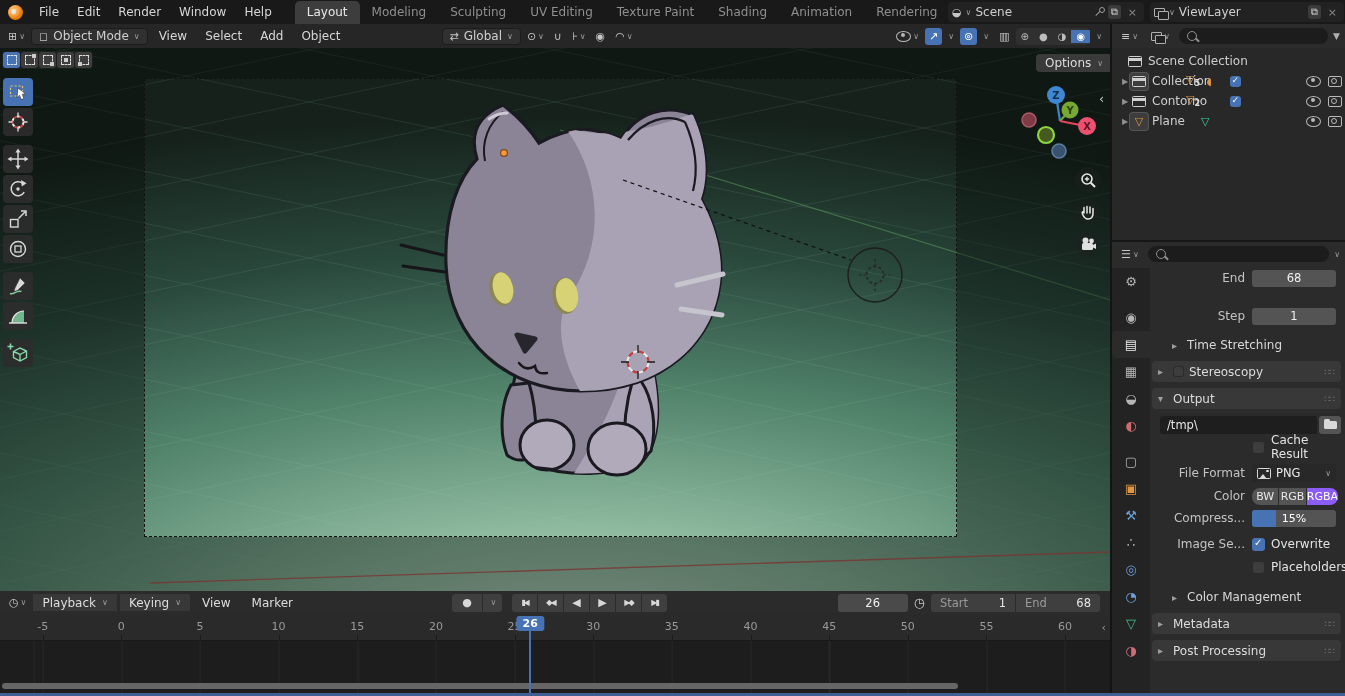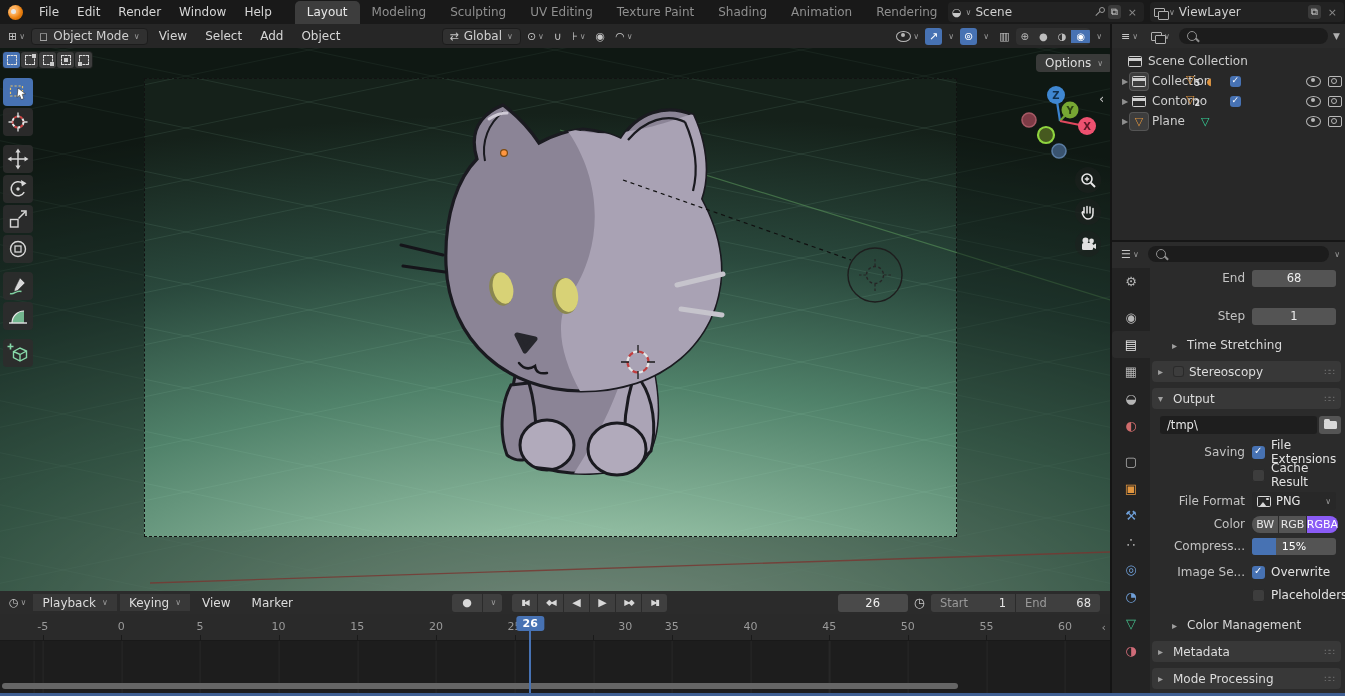--- a/index.html
+++ b/index.html
@@ -628,27 +628,20 @@
         <span class="parrow">▾</span>
         <span>Output</span>
         <span class="dots">∷∷</span>
       </div>
       <div class="path-row">
         <span class="path-field">/tmp\</span>
         <span class="folder-btn">
             <span class="icon-folder"></span>
           </span>
       </div>
-      <div class="prow" style="margin-top:8px">
-        <span class="plabel">Saving</span>
-        <span class="chk-row">
-            <span class="checkbox"></span>
-        <span class="txt">File Extensions</span>
-          </span>
-      </div>
       <div class="prow" style="margin-top:3px">
         <span class="plabel"></span>
         <span class="chk-row">
             <span class="checkbox off"></span>
         <span class="txt">Cache Result</span>
           </span>
       </div>
       <div class="prow" style="margin-top:6px">
         <span class="plabel">File Format</span>
         <span class="dropdown">
@@ -690,21 +683,21 @@
         <span class="parrow">▸</span>
         <span>Color Management</span>
       </div>
       <div class="panel-bar">
         <span class="parrow">▸</span>
         <span>Metadata</span>
         <span class="dots">∷∷</span>
       </div>
       <div class="panel-bar">
         <span class="parrow">▸</span>
-        <span>Mode Processing</span>
+        <span>Post Processing</span>
         <span class="dots">∷∷</span>
       </div>
     </div>
   </div>
 
   <div id="timeline" style="position: absolute;">
     <div id="tl-header">
       <span class="hdr-btn">
         <span class="hdr-icon">◷</span>
         <span class="chev">∨</span>
@@ -778,21 +771,21 @@
         <span class="ruler-num" style="left: 199.95px;">5</span>
         <span style="position: absolute; left: 199.95px; bottom: 0px; width: 1px; height: 5px; background: rgb(26, 26, 26);"></span>
         <span class="ruler-num" style="left: 278.6px;">10</span>
         <span style="position: absolute; left: 278.6px; bottom: 0px; width: 1px; height: 5px; background: rgb(26, 26, 26);"></span>
         <span class="ruler-num" style="left: 357.25px;">15</span>
         <span style="position: absolute; left: 357.25px; bottom: 0px; width: 1px; height: 5px; background: rgb(26, 26, 26);"></span>
         <span class="ruler-num" style="left: 435.9px;">20</span>
         <span style="position: absolute; left: 435.9px; bottom: 0px; width: 1px; height: 5px; background: rgb(26, 26, 26);"></span>
         <span class="ruler-num" style="left: 514.55px;">25</span>
         <span style="position: absolute; left: 514.55px; bottom: 0px; width: 1px; height: 5px; background: rgb(26, 26, 26);"></span>
-        <span class="ruler-num" style="left: 593.2px; margin-left: 32px;">30</span>
+        <span class="ruler-num" style="left: 593.2px;">30</span>
         <span style="position: absolute; left: 593.2px; bottom: 0px; width: 1px; height: 5px; background: rgb(26, 26, 26);"></span>
         <span class="ruler-num" style="left: 671.85px;">35</span>
         <span style="position: absolute; left: 671.85px; bottom: 0px; width: 1px; height: 5px; background: rgb(26, 26, 26);"></span>
         <span class="ruler-num" style="left: 750.5px;">40</span>
         <span style="position: absolute; left: 750.5px; bottom: 0px; width: 1px; height: 5px; background: rgb(26, 26, 26);"></span>
         <span class="ruler-num" style="left: 829.15px;">45</span>
         <span style="position: absolute; left: 829.15px; bottom: 0px; width: 1px; height: 5px; background: rgb(26, 26, 26);"></span>
         <span class="ruler-num" style="left: 907.8px;">50</span>
         <span style="position: absolute; left: 907.8px; bottom: 0px; width: 1px; height: 5px; background: rgb(26, 26, 26);"></span>
         <span class="ruler-num" style="left: 986.45px;">55</span>

